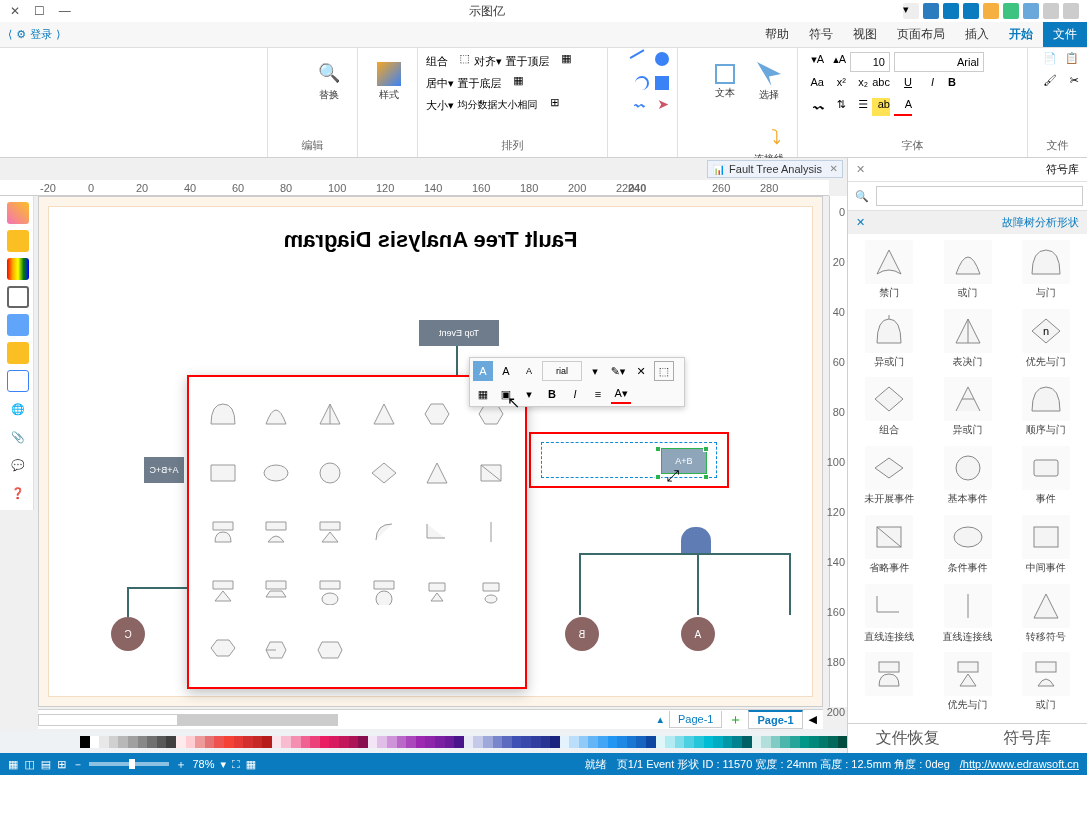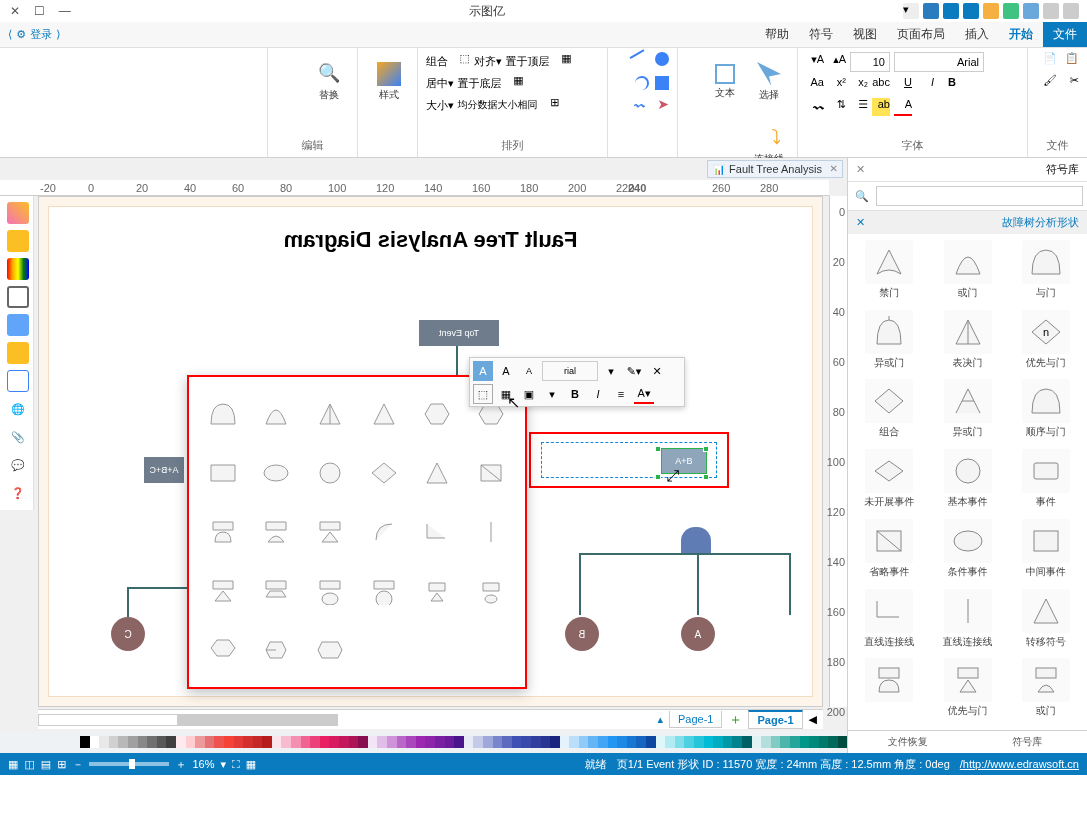--- a/index.html
+++ b/index.html
@@ -33,21 +33,21 @@
 .search-row { display: flex; padding: 4px; gap: 4px; border-bottom: 1px solid #e0e0e0; }
 .search-row input { flex: 1; border: 1px solid #ccc; height: 20px; padding: 0 4px; }
 .search-row .mag { width: 20px; height: 20px; display: flex; align-items: center; justify-content: center; cursor: pointer; color: #888; }
 .category-header { padding: 4px 8px; background: #f0f0f0; color: #0b7bbf; display: flex; justify-content: space-between; align-items: center; }
 .shape-grid { flex: 1; overflow-y: auto; padding: 6px; display: grid; grid-template-columns: repeat(3, 1fr); gap: 4px 8px; }
 .shape-cell { display: flex; flex-direction: column; align-items: center; gap: 2px; cursor: pointer; }
 .shape-cell .thumb { width: 48px; height: 44px; background: #fafafa; border-radius: 2px; display: flex; align-items: center; justify-content: center; }
 .shape-cell .thumb svg { width: 36px; height: 32px; }
 .shape-cell .cap { font-size: 10px; color: #444; text-align: center; white-space: nowrap; overflow: hidden; text-overflow: ellipsis; max-width: 60px; }
 .shape-footer { border-top: 1px solid #d0d0d0; display: flex; }
-.shape-footer .tab { flex: 1; text-align: center; padding: 4px; font-size: 10px; color: #555; cursor: pointer; }
+.shape-footer .tab { flex: 1; text-align: center; padding: 4px; font-size: 16px; color: #555; cursor: pointer; }
 .canvas-wrap { flex: 1; position: relative; background: #f0f0f0; overflow: hidden; padding-left: 35px; }
 .file-tab-row { height: 22px; background: #f0f0f0; display: flex; align-items: center; direction: rtl; padding-right: 4px; }
 .file-tab { background: #eef3fb; border: 1px solid #c0d0e0; padding: 2px 20px 2px 6px; position: relative; font-size: 11px; color: #333; direction: ltr; }
 .file-tab .x { position: absolute; right: 4px; top: 2px; color: #888; cursor: pointer; font-size: 10px; }
 .ruler-h { position: absolute; top: 22px; left: 0; right: 18px; height: 16px; background: #fff; border-bottom: 1px solid #ccc; direction: ltr; font-size: 9px; color: #666; overflow: hidden; }
 .ruler-h span { position: absolute; top: 2px; }
 .ruler-v { position: absolute; top: 38px; right: 0; width: 18px; bottom: 46px; background: #fff; border-left: 1px solid #ccc; font-size: 9px; color: #666; }
 .ruler-v span { position: absolute; right: 2px; writing-mode: horizontal-tb; }
 .canvas { position: absolute; top: 38px; left: 38px; right: 24px; bottom: 46px; background: #fdf5ea; direction: ltr; box-shadow: 0 0 0 1px #ccc inset; }
 .page { position: absolute; left: 10px; top: 10px; right: 10px; bottom: 10px; background: #fff; border: 1px solid #f3dcc2; }
@@ -500,21 +500,21 @@
         <div class="conn-line" style="top:380px;left:78px;width:2px;height:30px"></div>
 
         <div class="circle-node" style="top:410px;left:62px">C</div>
         <div class="circle-node" style="top:410px;left:516px">B</div>
         <div class="circle-node" style="top:410px;left:632px">A</div>
 
         <div class="mini-toolbar">
           <div class="mb" style="background:#6aa7db;color:#fff">A</div>
           <div class="mb">A</div>
           <div class="mb" style="font-size:9px">A</div>
-          <div class="mb" style="width:56px;border:1px solid #ccc;font-size:9px">rial</div>
+          <div class="mb" style="width:40px;border:1px solid #ccc;font-size:9px">rial</div>
           <div class="mb">▾</div>
           <div class="mb">✎▾</div>
           <div class="mb">✕</div>
           <div class="mb" style="border:1px solid #aaa">⬚</div>
           <div class="mb">▦</div>
           <div class="mb">▣</div>
           <div class="mb">▾</div>
           <div class="mb">
               <b>B</b>
             </div>
@@ -796,18 +796,18 @@
   <div class="left-tools">
     <span>▦</span>
     <span>◫</span>
     <span>▤</span>
     <span>⊞</span>
     <span>－</span>
     <div class="zoom-slider">
         <div class="thumb"></div>
       </div>
     <span>＋</span>
-    <span>16%</span>
+    <span>78%</span>
     <span>▾</span>
     <span>⛶</span>
     <span>▦</span>
   </div>
 </div>
 
 </body></html>

